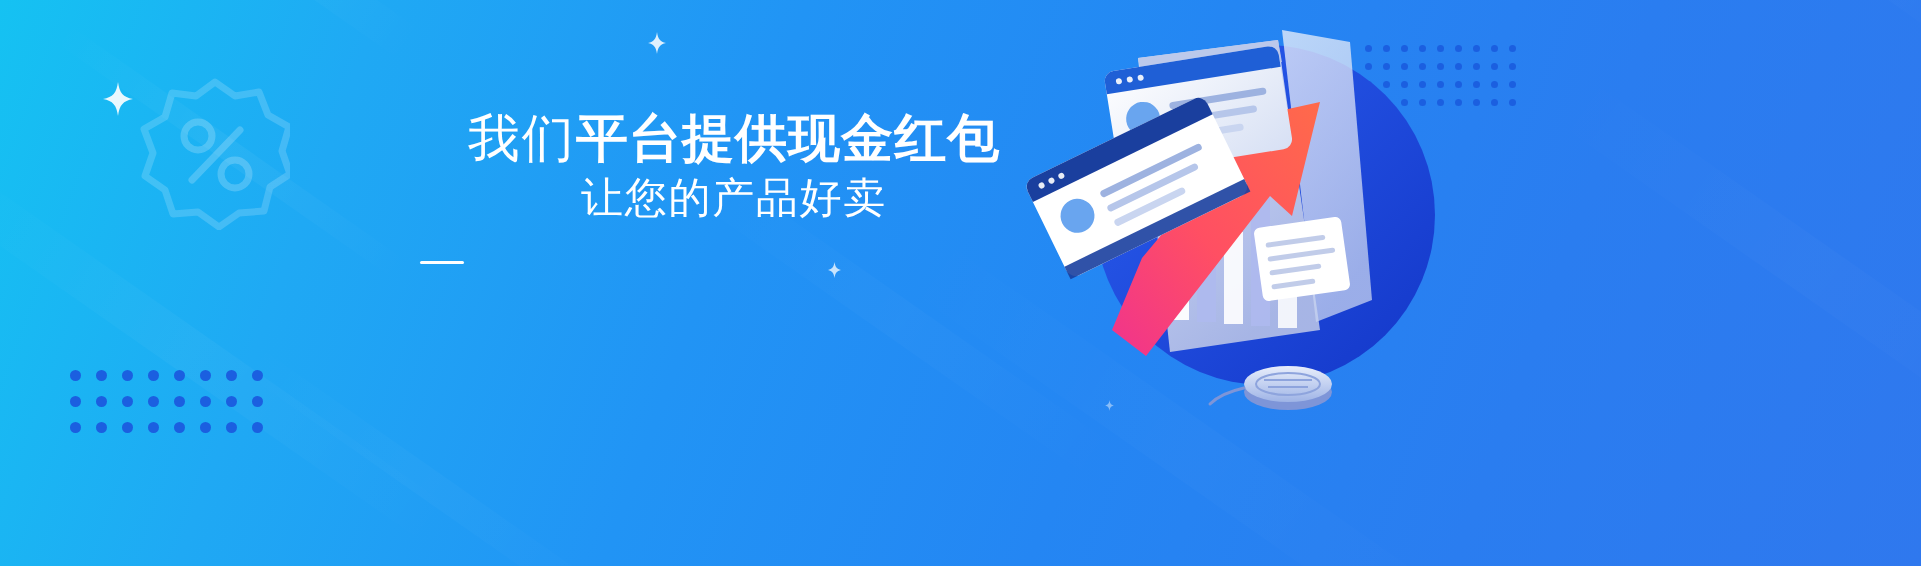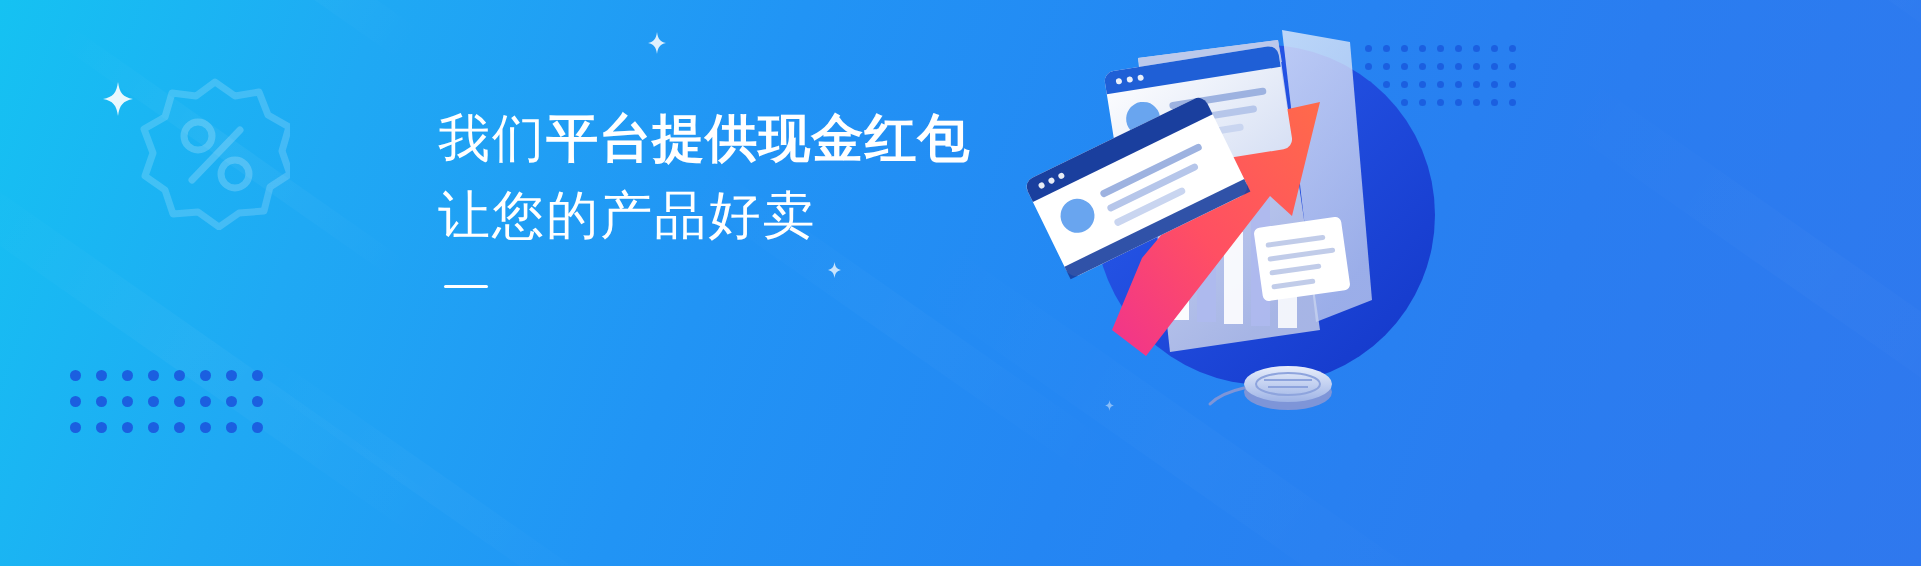--- a/index.html
+++ b/index.html
@@ -34,25 +34,25 @@
 
   
   .dotgrid{position:absolute;display:grid;}
   .dotgrid span{display:block;border-radius:50%;background:#1b5fe0;}
   .dg-bottomleft{left:70px;top:370px;grid-template-columns:repeat(8,26px);grid-auto-rows:26px;}
   .dg-bottomleft span{width:11px;height:11px;}
   .dg-topright{left:1365px;top:45px;grid-template-columns:repeat(9,18px);grid-auto-rows:18px;}
   .dg-topright span{width:7px;height:7px;background:#1b5fe0;}
 
   
-  .copy{position:absolute;left:438px;top:108px;width:640px;}
+  .copy{position:absolute;left:414px;top:108px;width:640px;text-align:center;}
   .headline{margin:0;color:#fff;line-height:1.18;letter-spacing:.04em;white-space:nowrap;}
   .h-line1{font-size:52px;font-weight:300;}
   .h-line1 .bold{font-weight:700;letter-spacing:.02em;}
-  .h-line2{font-size:52px;font-weight:300;margin-top:16px;}
+  .h-line2{font-size:42px;font-weight:300;margin-top:4px;}
   .divider{width:44px;height:3px;background:#ffffff;margin:38px 0 0 6px;border-radius:2px;}
   .subtitle{margin:42px 0 0 6px;color:#ffffff;font-size:27px;font-weight:400;letter-spacing:.02em;white-space:nowrap;}
 
   
   .illus{position:absolute;left:1020px;top:0px;width:480px;height:470px;}
   .illus svg{display:block;}
 </style>
 </head>
 <body>
 

